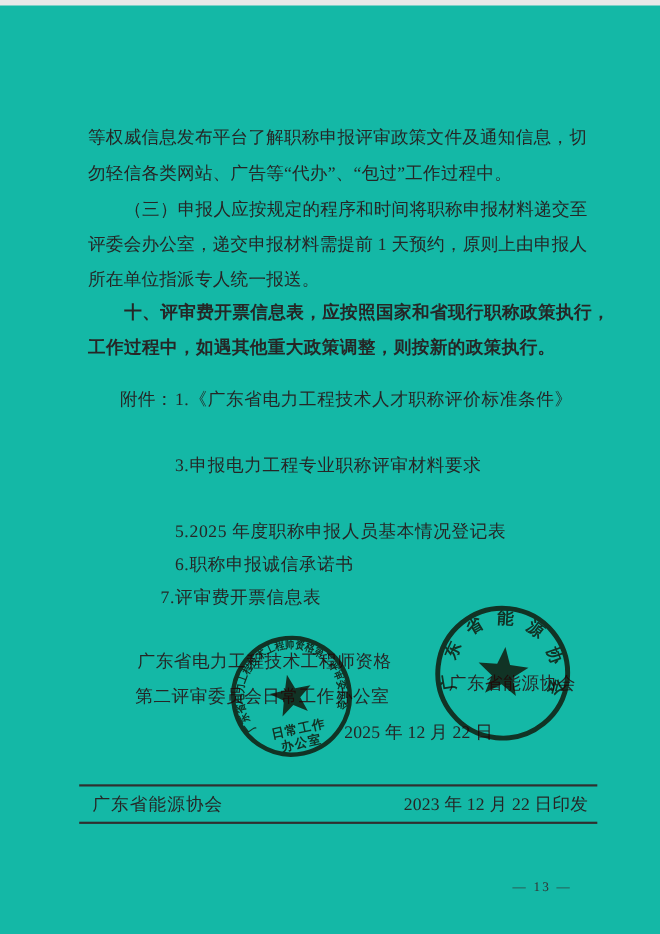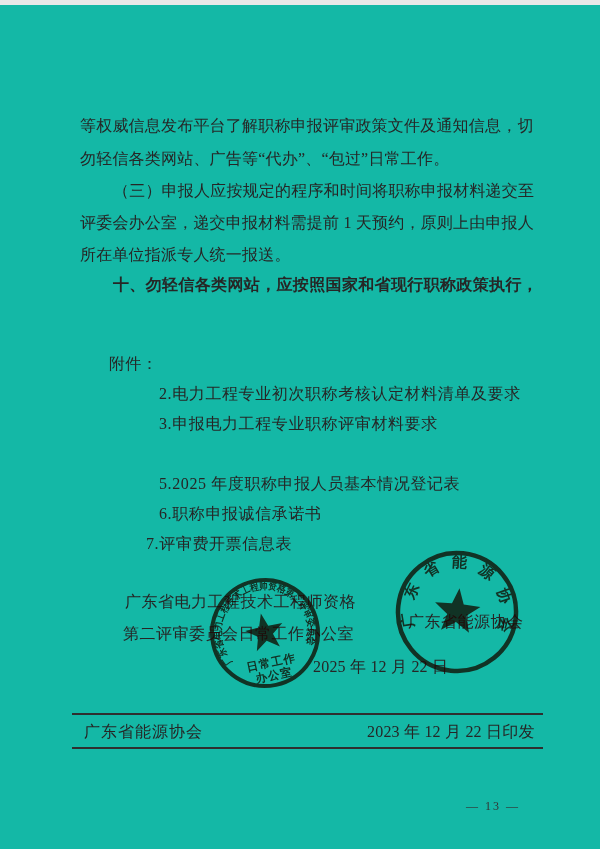--- a/index.html
+++ b/index.html
@@ -46,28 +46,29 @@
   .ring-text { font-size:10.5px; font-weight:bold; letter-spacing:0; }
   .ring-text-right { font-size:15px; font-weight:bold; }
   .seal-inner { font-size:11.5px; font-weight:bold; letter-spacing:1px; text-anchor:middle; }
 </style>
 </head>
 <body>
 
 <div class="page">
 
   <div class="line" style="left:80px;  top:112px;">等权威信息发布平台了解职称申报评审政策文件及通知信息，切</div>
-  <div class="line" style="left:80px;  top:145px;">勿轻信各类网站、广告等“代办”、“包过”日常工作。</div>
+  <div class="line" style="left:80px;  top:145px;">勿轻信各类网站、广告等“代办”、“包过”工作过程中。</div>
   <div class="line" style="left:113px; top:177px;">（三）申报人应按规定的程序和时间将职称申报材料递交至</div>
   <div class="line" style="left:80px;  top:209px;text-align:right;">评委会办公室，递交申报材料需提前 1 天预约，原则上由申报人</div>
   <div class="line" style="left:80px;  top:241px;">所在单位指派专人统一报送。</div>
-  <div class="line bold" style="left:113px; top:271px;">十、勿轻信各类网站，应按照国家和省现行职称政策执行，</div>
+  <div class="line bold" style="left:113px; top:271px;">十、评审费开票信息表，应按照国家和省现行职称政策执行，</div>
+  <div class="line bold" style="left:80px;  top:303px;">工作过程中，如遇其他重大政策调整，则按新的政策执行。</div>
 
   <div class="line" style="left:109px; top:350px;">附件：</div>
-  <div class="line attach-item" style="left:159px; top:380px;">2.电力工程专业初次职称考核认定材料清单及要求</div>
+  <div class="line attach-item" style="left:159px; top:350px;">1.《广东省电力工程技术人才职称评价标准条件》</div>
   <div class="line attach-item" style="left:159px; top:410px;">3.申报电力工程专业职称评审材料要求</div>
   <div class="line attach-item" style="left:159px; top:470px;text-align:center;">5.2025 年度职称申报人员基本情况登记表</div>
   <div class="line attach-item" style="left:159px; top:500px;">6.职称申报诚信承诺书</div>
   <div class="line attach-item" style="left:146px; top:530px;">7.评审费开票信息表</div>
 
   <div class="line" style="left:125px; top:588px; letter-spacing:0.5px;">广东省电力工程技术工程师资格</div>
   <div class="line" style="left:123px; top:620px; letter-spacing:0.5px;">第二评审委员会日常工作办公室</div>
   <div class="line" style="left:408px; top:608px; letter-spacing:0.5px;">广东省能源协会</div>
   <div class="line" style="left:313px; top:653px;">2025 年 12 月 22 日</div>
 

